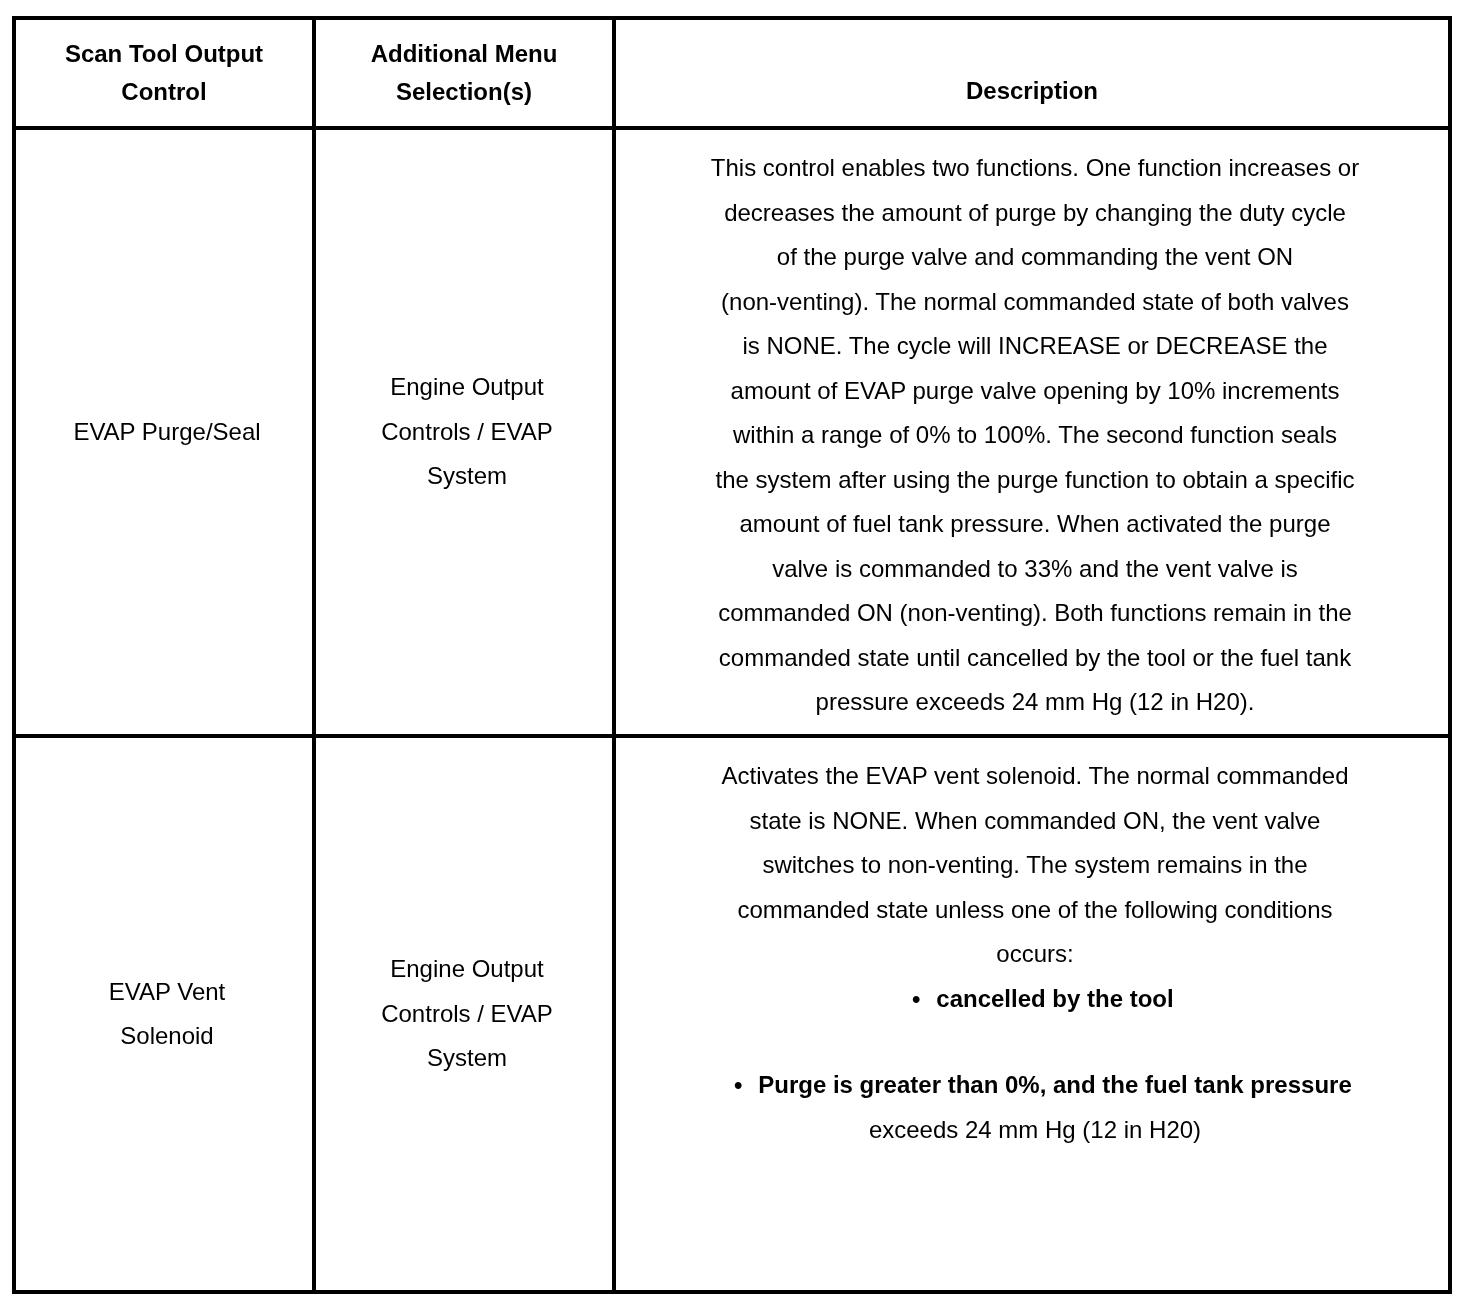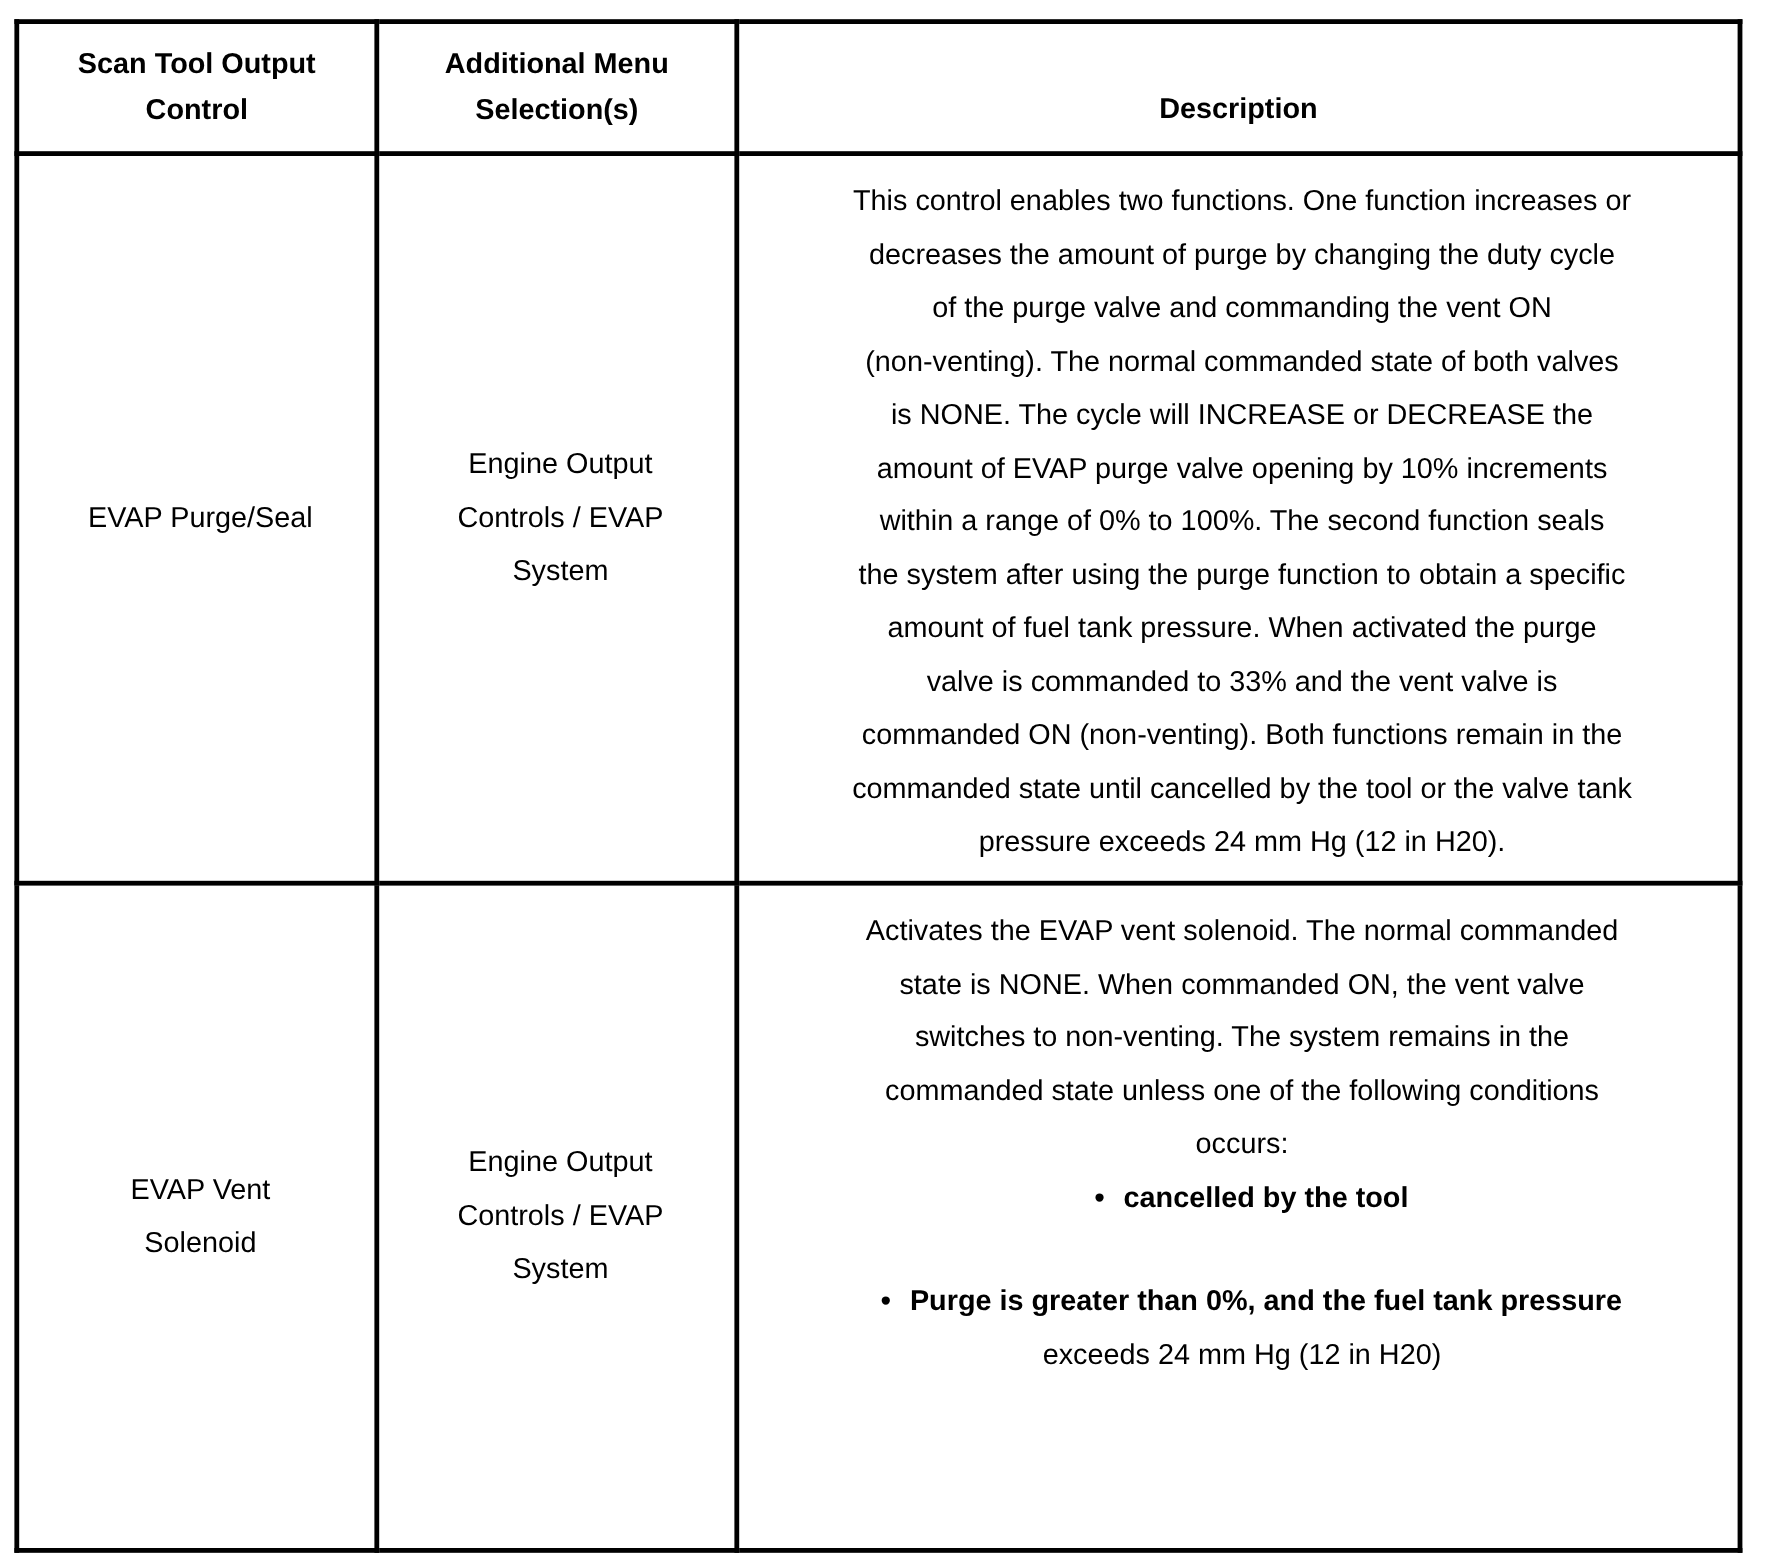--- a/index.html
+++ b/index.html
@@ -125,21 +125,21 @@
         <span class="desc-line">decreases the amount of purge by changing the duty cycle</span>
         <span class="desc-line">of the purge valve and commanding the vent ON</span>
         <span class="desc-line">(non-venting). The normal commanded state of both valves</span>
         <span class="desc-line">is NONE. The cycle will INCREASE or DECREASE the</span>
         <span class="desc-line">amount of EVAP purge valve opening by 10% increments</span>
         <span class="desc-line">within a range of 0% to 100%. The second function seals</span>
         <span class="desc-line">the system after using the purge function to obtain a specific</span>
         <span class="desc-line">amount of fuel tank pressure. When activated the purge</span>
         <span class="desc-line">valve is commanded to 33% and the vent valve is</span>
         <span class="desc-line">commanded ON (non-venting). Both functions remain in the</span>
-        <span class="desc-line">commanded state until cancelled by the tool or the valve tank</span>
+        <span class="desc-line">commanded state until cancelled by the tool or the fuel tank</span>
         <span class="desc-line">pressure exceeds 24 mm Hg (12 in H20).</span>
       </td>
     </tr>
     <tr class="row-2">
       <td class="td-text">
         <span class="cell-line">EVAP Vent</span>
         <span class="cell-line">Solenoid</span>
       </td>
       <td class="td-text">
         <span class="cell-line">Engine Output</span>

